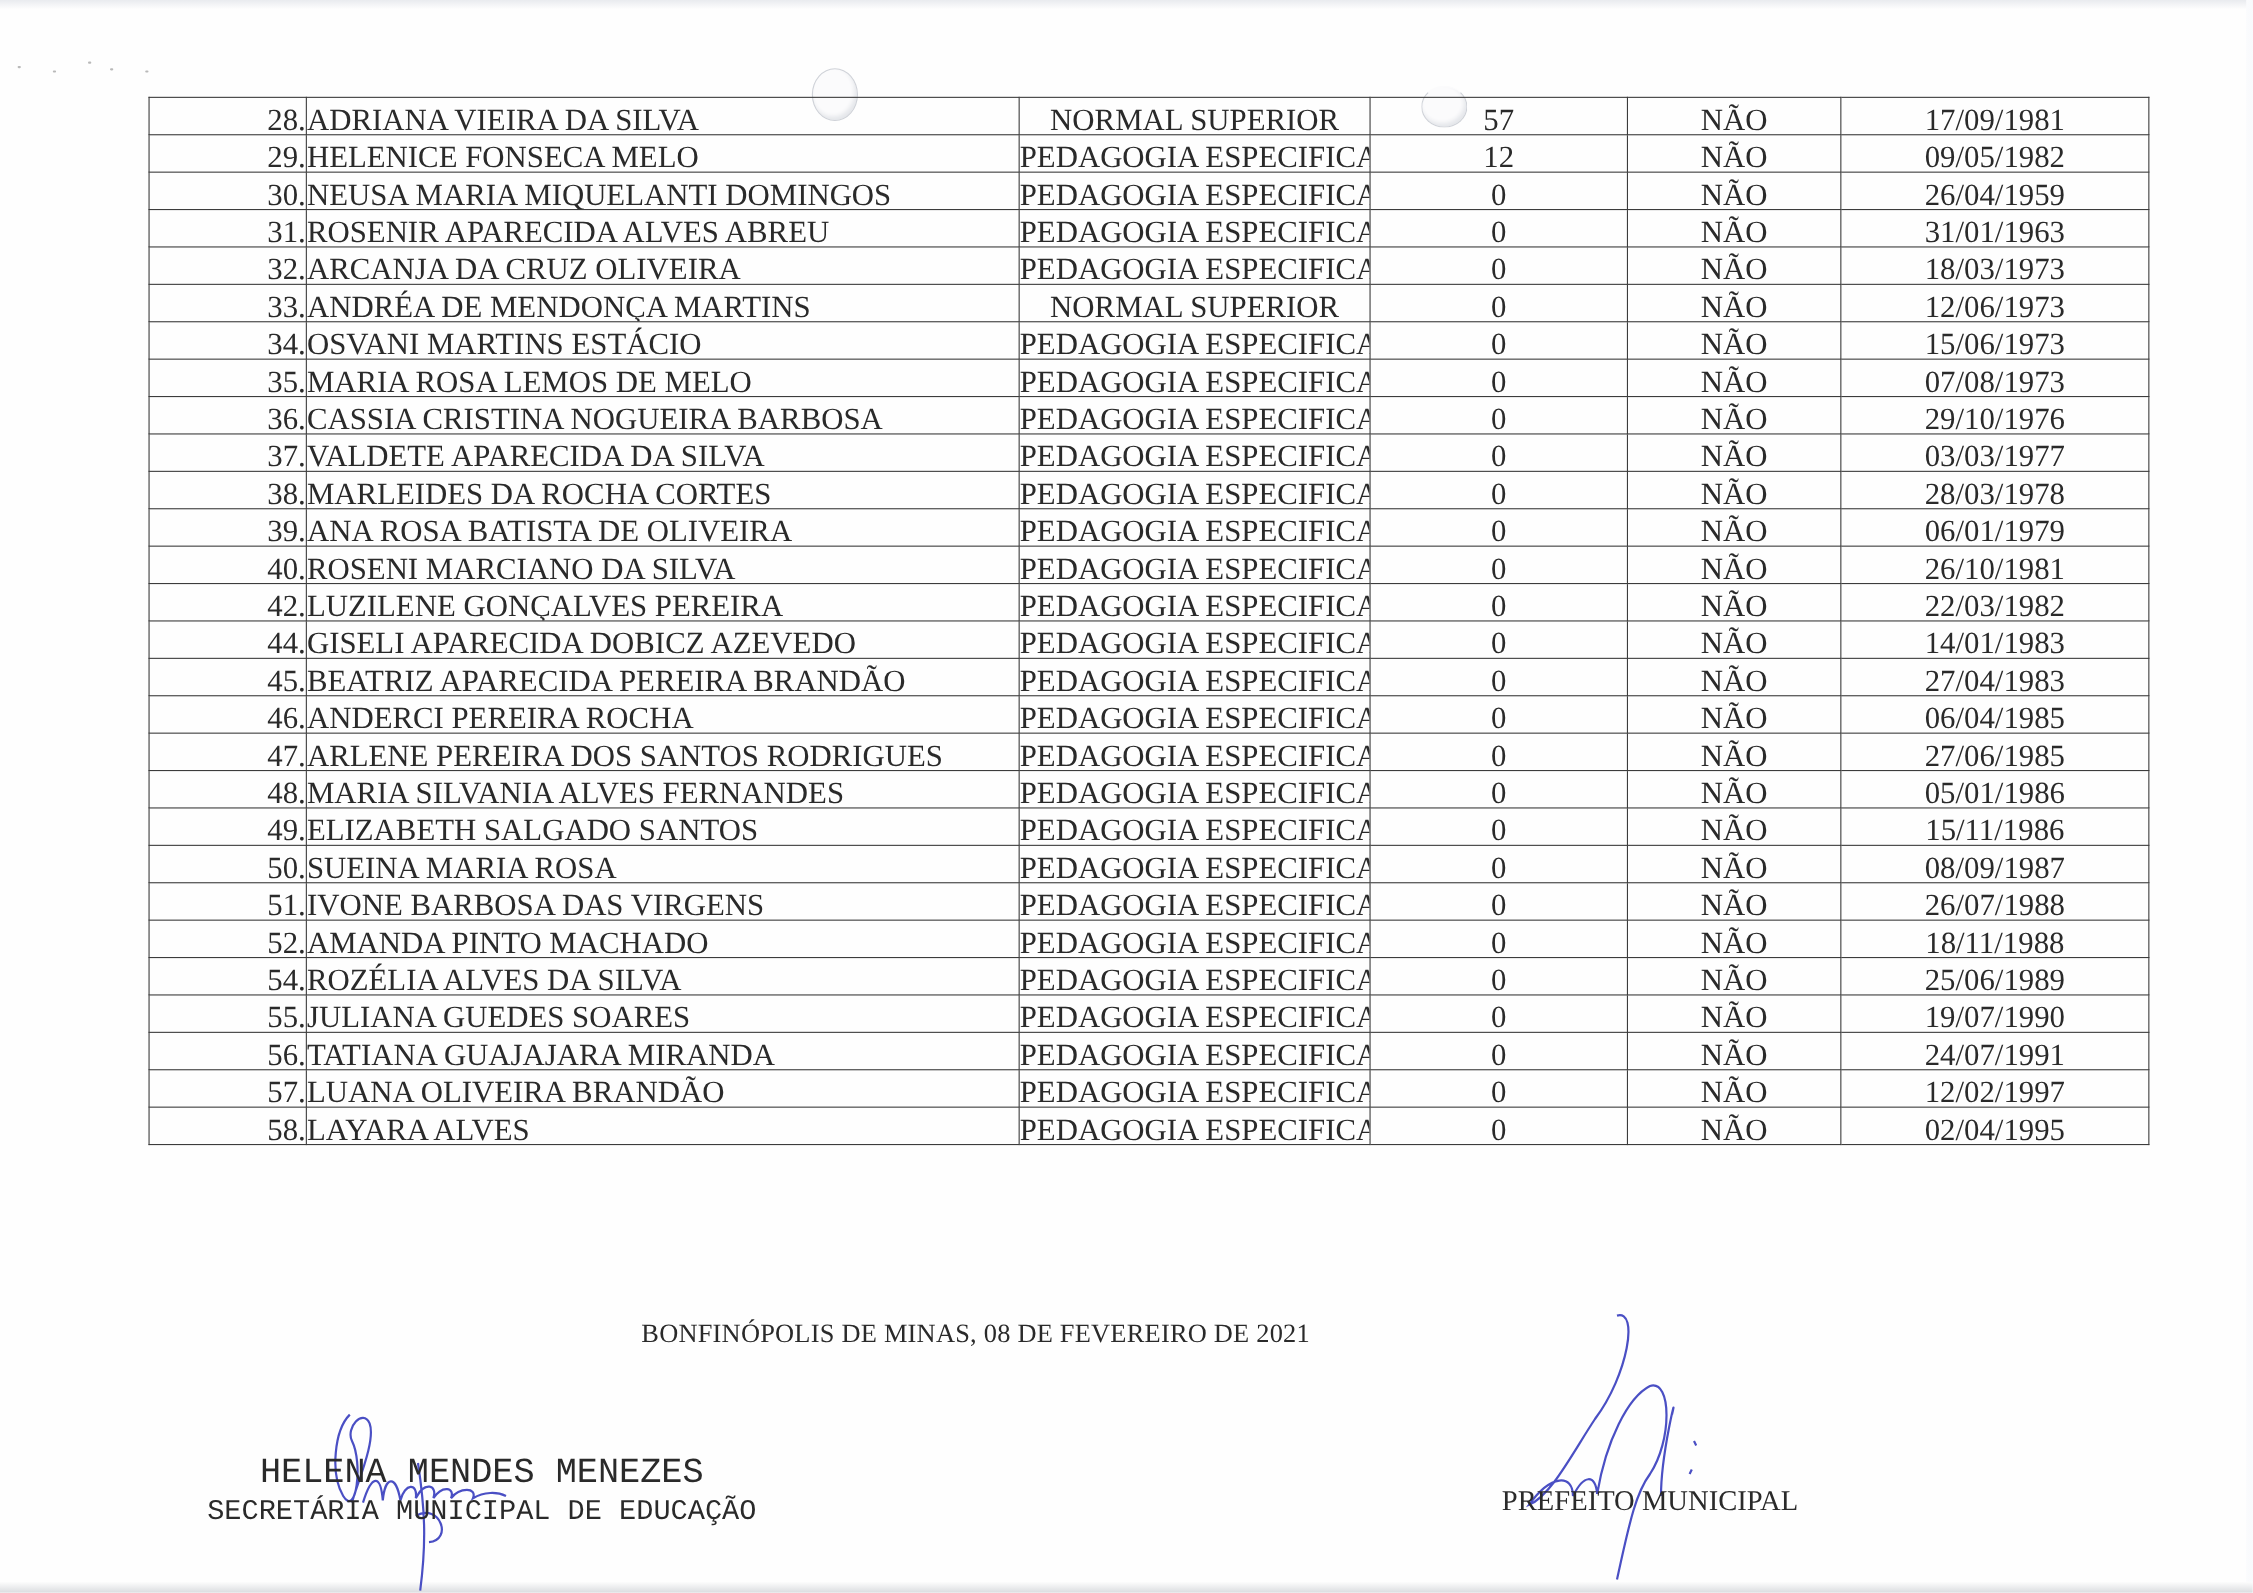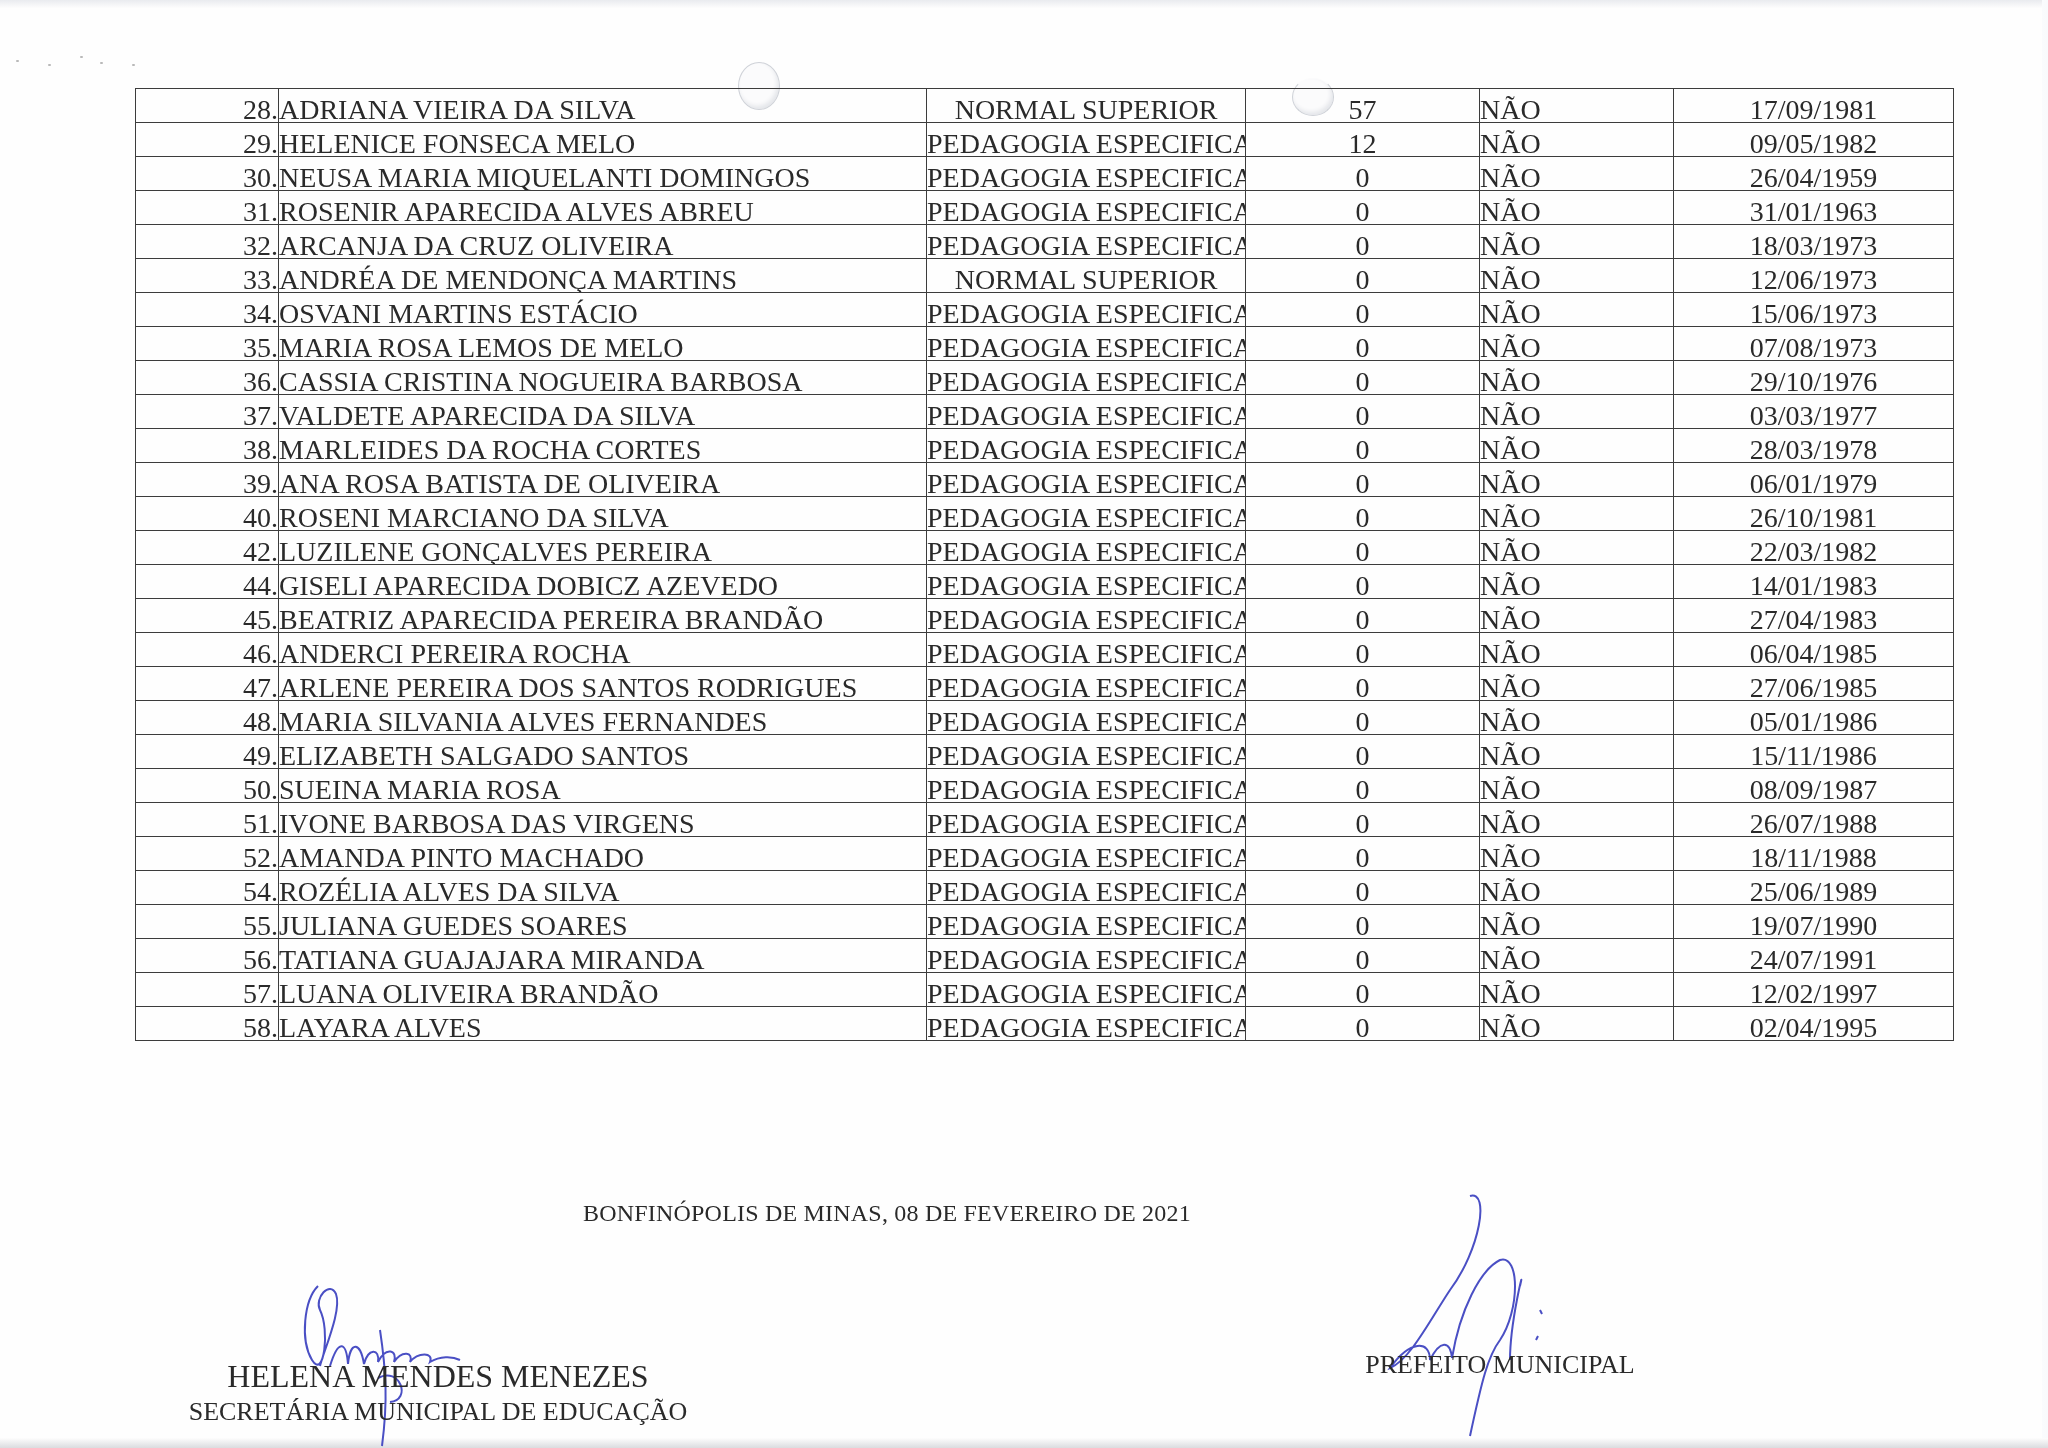--- a/index.html
+++ b/index.html
@@ -24,29 +24,29 @@
     border-collapse:collapse; table-layout:fixed;
   }
   table.roster td {
     border:1.6px solid #3c3c3c; height:33px; padding:0;
     font-size:28px; line-height:33px; white-space:nowrap; overflow:hidden;
   }
   td.c-num { width:143px; text-align:right; padding-right:22px; box-sizing:border-box; }
   td.c-name { width:648px; padding-left:8px; box-sizing:border-box;text-decoration:underline; }
   td.c-course { width:318px; text-align:center; font-size:21px; }
   td.c-count { width:233px; text-align:center; }
-  td.c-flag { width:193px; }
+  td.c-flag { width:193px; text-align:center; }
   td.c-date { text-align:center; }
   td span.v { display:inline-block; transform:translateY(4px); }
 
   .date-line { position:absolute; left:583px; top:1200px; font-size:24px; letter-spacing:0.2px; }
   .sig-block { position:absolute; text-align:center; }
   .sig-name { font-size:32px; display:block; }
   .sig-role { font-size:26px; display:block; margin-top:2px; }
-  .sig-left { left:158px; top:1358px; width:560px; }
+  .sig-left { left:158px; top:1320px; width:560px;font-family:Liberation Mono, monospace; }
   .sig-right { left:1270px; top:1348px; width:460px; }
   svg.signature { position:absolute; overflow:visible; }
 </style>
 </head>
 <body>
 
 <div class="page">
   <div class="top-edge"></div>
   <div class="scan-edge"></div>
   <div class="bottom-edge"></div>

